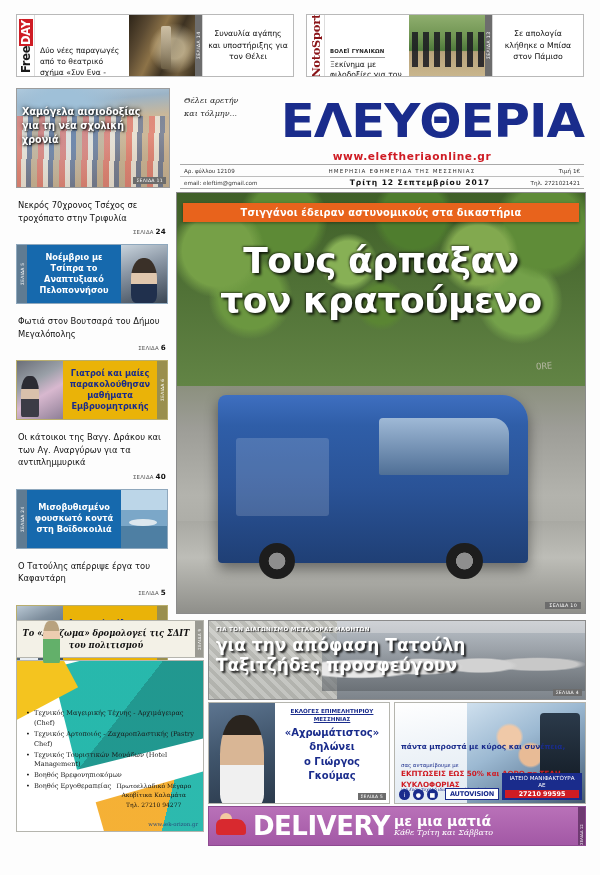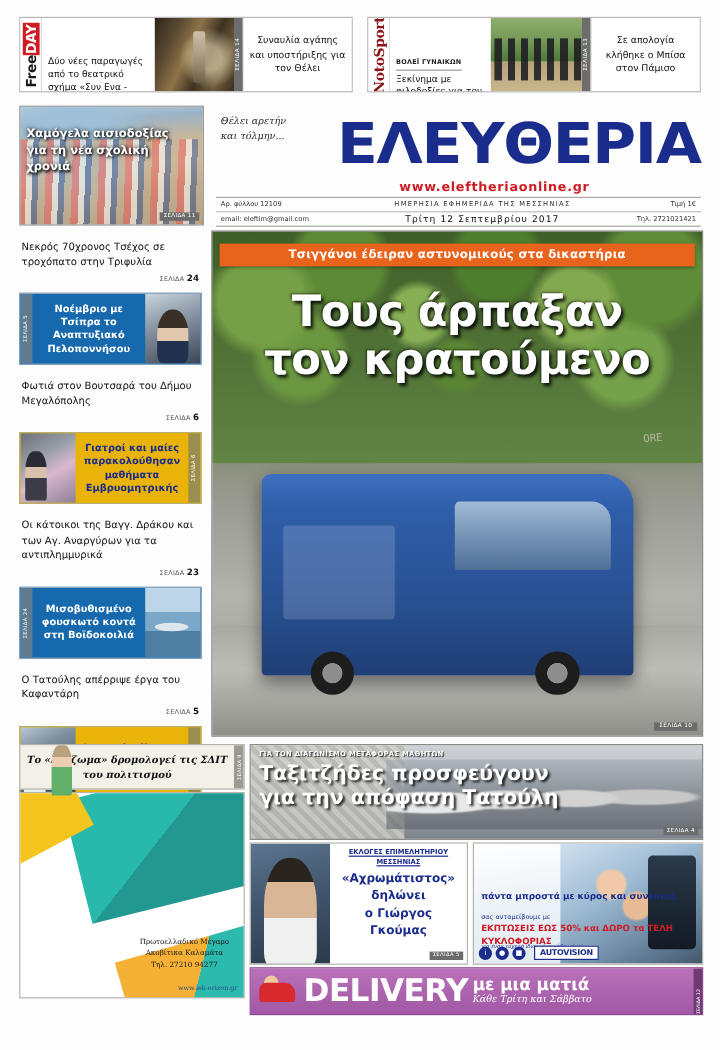--- a/index.html
+++ b/index.html
@@ -129,21 +129,21 @@
     position:absolute;left:0px;top:76px;right:0;border-top:1px solid #a9a9a9;
   }
   .meta-row{
     display:flex;align-items:center;height:11px;
     border-bottom:1px solid #bdbdbd;font-size:5.6px;color:#333;padding:0 4px;
   }
   .meta-row:last-child{border-bottom:1px solid #a9a9a9;}
   .meta-l{flex:0 0 130px;text-align:left;}
   .meta-c{flex:1;text-align:center;letter-spacing:1.1px;}
   .meta-r{flex:0 0 90px;text-align:right;}
-  .meta-row.b .meta-c{font-weight:normal;font-size:7.6px;letter-spacing:.9px;color:#111;}
+  .meta-row.b .meta-c{font-weight:bold;font-size:7.6px;letter-spacing:.9px;color:#111;text-align:right;}
 
   
   .col-left{
     position:absolute;left:16px;top:192px;width:152px;
   }
   .teaser{
     font-size:8.4px;line-height:1.5;color:#111;padding:7px 2px 2px 2px;
   }
   .teaser .pg{
     display:block;text-align:right;font-size:5.4px;color:#555;margin-top:3px;letter-spacing:.2px;
@@ -554,21 +554,21 @@
     </div>
 
     <div class="tbox cream">
       <div class="tpic pic-doctors"></div>
       <div class="ttxt">Γιατροί και μαίες παρακολούθησαν μαθήματα Εμβρυομητρικής</div>
       <div class="rail">ΣΕΛΙΔΑ 6</div>
     </div>
 
     <div class="teaser">
       <span>Οι κάτοικοι της Βαγγ. Δράκου και των Αγ. Αναργύρων για τα αντιπλημμυρικά</span>
-      <span class="pg"><span>ΣΕΛΙΔΑ</span> <b>23</b></span>
+      <span class="pg"><span>ΣΕΛΙΔΑ</span> <b>40</b></span>
     </div>
 
     <div class="tbox blue">
       <div class="rail">ΣΕΛΙΔΑ 24</div>
       <div class="ttxt">Μισοβυθισμένο φουσκωτό κοντά στη Βοϊδοκοιλιά</div>
       <div class="tpic pic-sea"></div>
     </div>
 
     <div class="teaser">
       <span>Ο Τατούλης απέρριψε έργα του Καφαντάρη</span>
@@ -605,35 +605,42 @@
 
   <div class="diazoma">
     <div class="txt">Το «Διάζωμα» δρομολογεί τις ΣΔΙΤ του πολιτισμού</div>
     <div class="rail">ΣΕΛΙΔΑ 9</div>
   </div>
 
   <div class="orizon">
     <div class="swoosh"></div>
     <div class="swoosh2"></div>
     <div class="swoosh3"></div>
+    <ul>
+      <li>Τεχνικός Μαγειρικής Τέχνης - Αρχιμάγειρας (Chef)</li>
+      <li>Τεχνικός Αρτοποιός - Ζαχαροπλαστικής (Pastry Chef)</li>
+      <li>Τεχνικός Τουριστικών Μονάδων (Hotel Management)</li>
+      <li>Βοηθός Βρεφονηπιοκόμων</li>
+      <li>Βοηθός Εργοθεραπείας</li>
+    </ul>
     <div class="addr">
       <div>Πρωτοελλαδικό Μέγαρο</div>
       <div>Ακοβίτικα Καλαμάτα</div>
       <div>Τηλ. 27210 94277</div>
     </div>
     <div class="web">www.iek-orizon.gr</div>
   </div>
 
   <div class="taxi">
     <div class="wall"></div>
     <div class="cars"></div>
     <div class="kicker">ΓΙΑ ΤΟΝ ΔΙΑΓΩΝΙΣΜΟ ΜΕΤΑΦΟΡΑΣ ΜΑΘΗΤΩΝ</div>
     <div class="head">
+      <div>για την απόφαση Τατούλη</div>
       <div>Ταξιτζήδες προσφεύγουν</div>
-      <div>για την απόφαση Τατούλη</div>
     </div>
     <div class="pg">ΣΕΛΙΔΑ 4</div>
   </div>
 
   <div class="gkoumas">
     <div class="pic"></div>
     <div class="txt">
       <div class="kicker">ΕΚΛΟΓΕΣ ΕΠΙΜΕΛΗΤΗΡΙΟΥ ΜΕΣΣΗΝΙΑΣ</div>
       <div class="body">
         <div>«Αχρωμάτιστος»</div>
@@ -649,20 +656,24 @@
     <div class="photo"></div>
     <div class="t2">πάντα μπροστά με κύρος και συνέπεια,</div>
     <div class="t3">σας ανταμείβουμε με</div>
     <div class="t4">ΕΚΠΤΩΣΕΙΣ ΕΩΣ 50% και ΔΩΡΟ τα ΤΕΛΗ ΚΥΚΛΟΦΟΡΙΑΣ</div>
     <div class="t5">για έναν τυχερό ιδιοκτήτη κάθε μήνα!</div>
     <div class="bar">
       <span class="ic">i</span>
       <span class="ic">●</span>
       <span class="ic">■</span>
       <span class="brand">AUTOVISION</span>
+      <span class="phone">
+        <span>ΙΑΤΕΙΟ ΜΑΝΙΦΑΚΤΟΥΡΑ ΑΕ</span>
+        <b>27210 99595</b>
+      </span>
     </div>
   </div>
 
   <div class="delivery">
     <div class="scooter"></div>
     <div class="wrd">DELIVERY</div>
     <div class="tag">
       <span class="a">με μια ματιά</span>
       <span class="b">Κάθε Τρίτη και Σάββατο</span>
     </div>

